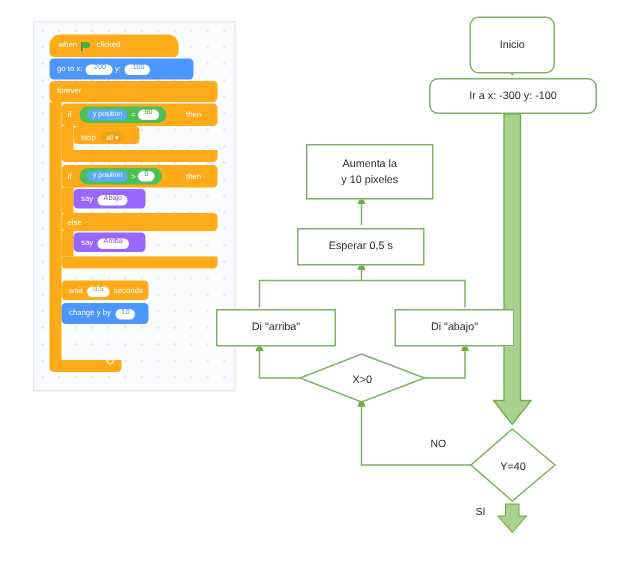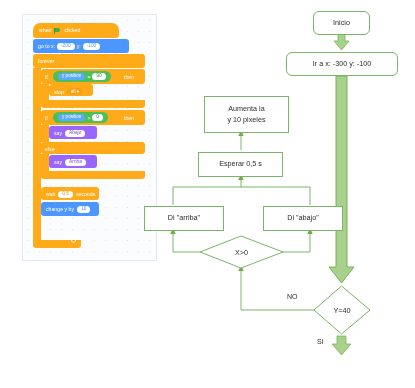--- a/index.html
+++ b/index.html
@@ -230,21 +230,21 @@
 
     <g>
       <path d="M241,236 L283,252 L241,268 L200,252 z" fill="#ffffff" stroke="#7ab466" stroke-width="1"></path>
     </g>
 
     <g>
       <path d="M341.5,286 L370,310 L341.5,334 L314,310 z" fill="#ffffff" stroke="#7ab466" stroke-width="1"></path>
     </g>
   </svg>
 
-  <div class="fc-box fc-term" style="left:313px;top:11px;width:57px;height:24px;align-items:center;">
+  <div class="fc-box fc-term" style="left:313px;top:11px;width:57px;height:38px;align-items:center;">
     <span>Inicio</span>
   </div>
 
   <div class="fc-box fc-term" style="left:286px;top:52px;width:112px;height:24px;">
     <span>Ir a x: -300 y: -100</span>
   </div>
 
   <div class="fc-box" style="left:204px;top:96px;width:85px;height:37px;padding:2px 22px;text-align:center;">
     <span>Aumenta la y 10 pixeles</span>
   </div>

